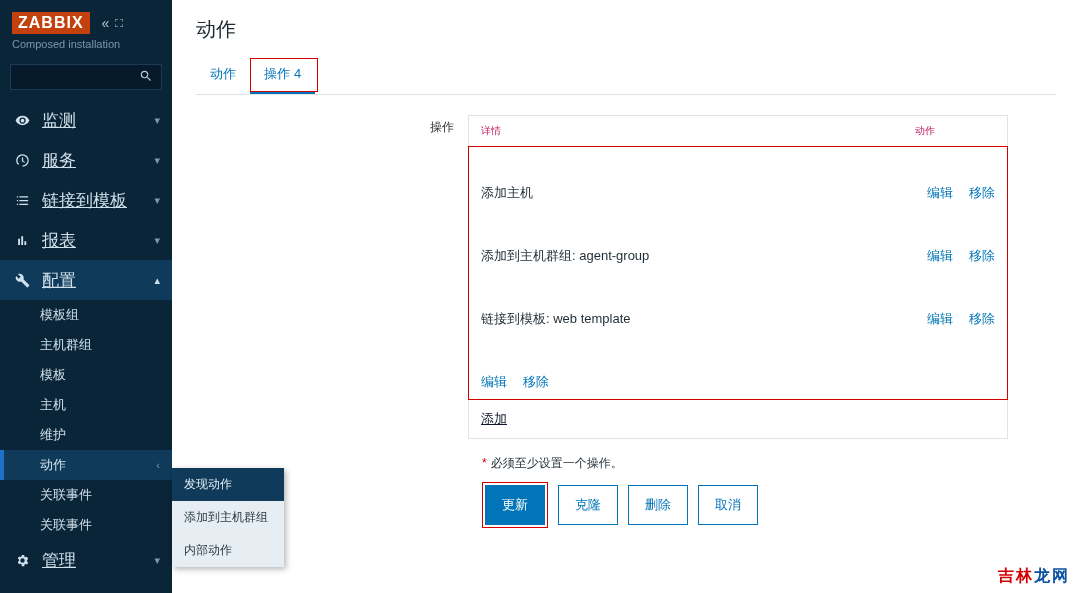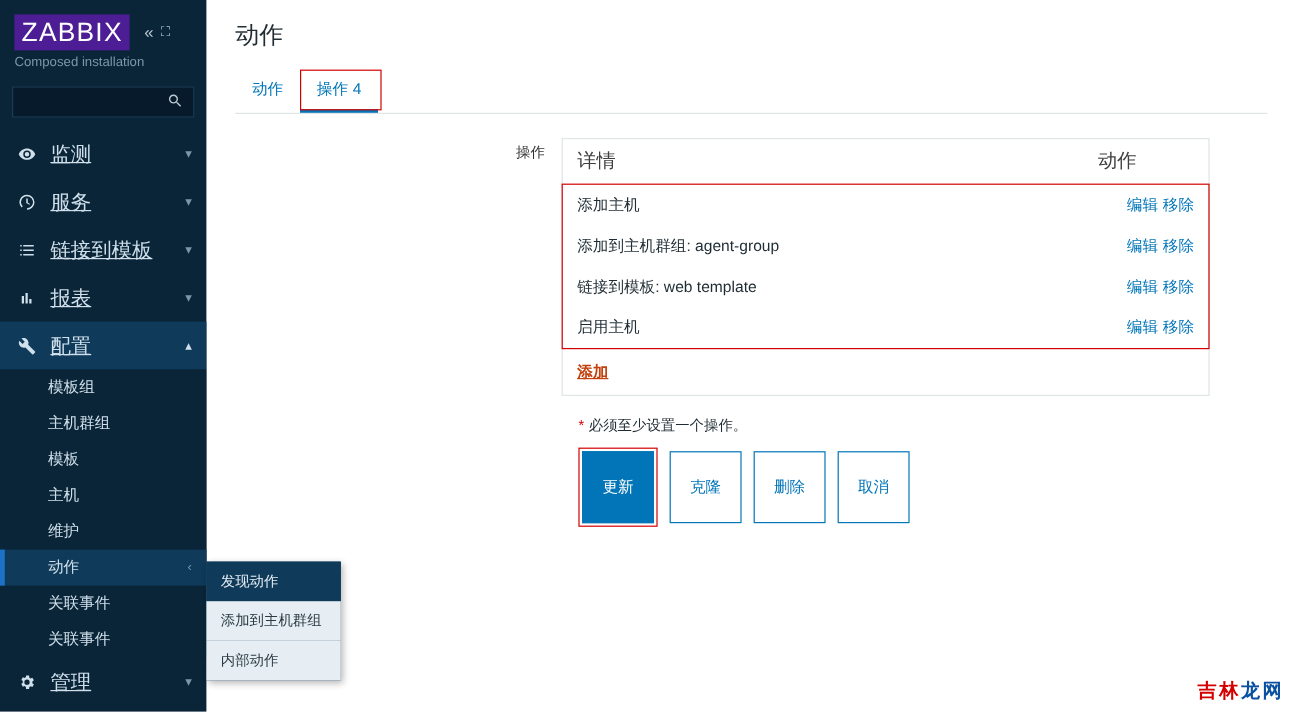--- a/index.html
+++ b/index.html
@@ -1,19 +1,19 @@
 <!DOCTYPE html>
 <html><head>
 <meta charset="utf-8">
 <style>
 * { box-sizing: border-box; margin: 0; padding: 0; }
 body { font-family: Arial, Helvetica, sans-serif; font-size: 13px; color: #1f2c33; background: #fff; width: 1080px; height: 593px; overflow: hidden; position: relative; }
 .sidebar { position: absolute; left: 0; top: 0; width: 172px; height: 593px; background: #0a2438; color: #fff; }
 .logo-row { display: flex; align-items: center; padding: 12px 10px 2px 12px; }
-.logo { background: #4c1d95; color: #fff; font-weight: normal; font-size: 22px; letter-spacing: 1px; padding: 2px 6px; }
+.logo { background: #c2410c; color: #fff; font-weight: bold; font-size: 16px; letter-spacing: 1px; padding: 2px 6px; }
 .collapse { margin-left: 12px; color: #b8c8d3; font-size: 14px; }
 .expand { margin-left: 6px; color: #b8c8d3; font-size: 11px; }
 .brand-sub { color: #7a97ab; font-size: 11px; padding: 2px 12px 8px; }
 .search { margin: 6px 10px 10px; background: #061a2b; border: 1px solid #1c3b52; height: 26px; display: flex; align-items: center; justify-content: flex-end; padding-right: 8px; }
 .search svg { width: 14px; height: 14px; fill: #b8c8d3; }
 .nav-item { display: flex; align-items: center; padding: 0 12px; height: 40px; color: #cfe0eb; cursor: pointer; }
 .nav-item .ico { width: 20px; display: flex; justify-content: center; margin-right: 10px; }
 .nav-item .ico svg { width: 15px; height: 15px; fill: #cfe0eb; }
 .nav-item .lbl { flex: 1; font-size: 17px; text-decoration: underline; }
 .nav-item .chev { font-size: 11px; color: #7a97ab; }
@@ -30,34 +30,34 @@
 .main { position: absolute; left: 172px; top: 0; right: 0; height: 593px; padding: 16px 24px; }
 .page-title { font-size: 20px; font-weight: normal; color: #1f2c33; margin-bottom: 14px; }
 .tabs { border-bottom: 1px solid #dfe4e7; display: flex; gap: 0; }
 .tab { padding: 8px 14px; color: #0275b8; cursor: pointer; font-size: 13px; }
 .tab.active { border-bottom: 3px solid #0275b8; }
 .tab .cnt { margin-left: 4px; }
 .tabs-outline { border: 1px solid #d40000; position: absolute; left: 250px; top: 58px; width: 68px; height: 34px; pointer-events: none; }
 .form-area { margin-top: 20px; display: flex; }
 .form-label { width: 272px; text-align: right; padding-right: 14px; padding-top: 4px; font-size: 12px; color: #333; }
 .ops-box { border: 1px solid #dfe4e7; width: 540px; }
-.ops-head { display: flex; padding: 8px 12px; color: #404040; font-size: 16px; }
+.ops-head { display: flex; padding: 8px 12px; color: #be185d; font-size: 10px; }
 .ops-head .c1 { flex: 1; }
 .ops-head .c2 { width: 80px; }
 .ops-rows { border: 1px solid #d40000; margin: 0 -1px; }
 .ops-row { display: flex; padding: 8px 12px; font-size: 13px; align-items: flex-end; }
 .ops-row .c1 { flex: 1; color: #1f2c33; }
-.ops-row .c2 { display: flex; gap: 4px; }
+.ops-row .c2 { display: flex; gap: 16px; margin-top: 29px; }
 .ops-row .c2 a { color: #0275b8; text-decoration: none; cursor: pointer; }
 .ops-add { padding: 10px 12px; }
-.ops-add a { color: #c2410c; text-decoration: underline; font-size: 13px; cursor: pointer; font-weight: bold; }
+.ops-add a { color: #0f172a; text-decoration: underline; font-size: 13px; cursor: pointer; }
 .req-note { margin-top: 16px; margin-left: 286px; font-size: 12px; }
 .req-note .ast { color: #d40000; margin-right: 4px; }
 .btns { margin-top: 10px; margin-left: 286px; display: flex; gap: 10px; align-items: center; }
-.btn { border: 1px solid #0275b8; padding: 20px 16px; font-size: 13px; cursor: pointer; background: #fff; color: #0275b8; }
+.btn { border: 1px solid #0275b8; padding: 10px 16px; font-size: 13px; cursor: pointer; background: #fff; color: #0275b8; }
 .btn.primary { background: #0275b8; color: #fff; }
 .btn-outline { border: 1px solid #d40000; padding: 2px; display: inline-flex; }
 .watermark { position: absolute; right: 10px; bottom: 6px; font-size: 16px; font-weight: bold; letter-spacing: 2px; font-family: Liberation Serif, serif; }
 .watermark .r { color: #d40000; } .watermark .b { color: #0a50a0; }
 </style>
 </head>
 <body>
 
 <div class="sidebar">
   <div class="logo-row">
@@ -180,21 +180,20 @@
             </div>
         </div>
         <div class="ops-row">
           <div class="c1">链接到模板: web template</div>
           <div class="c2">
               <a>编辑</a>
               <a>移除</a>
             </div>
         </div>
         <div class="ops-row">
-          <div class="c1">启用主机</div>
           <div class="c2">
               <a>编辑</a>
               <a>移除</a>
             </div>
         </div>
       </div>
       <div class="ops-add">
         <a>添加</a>
       </div>
     </div>

